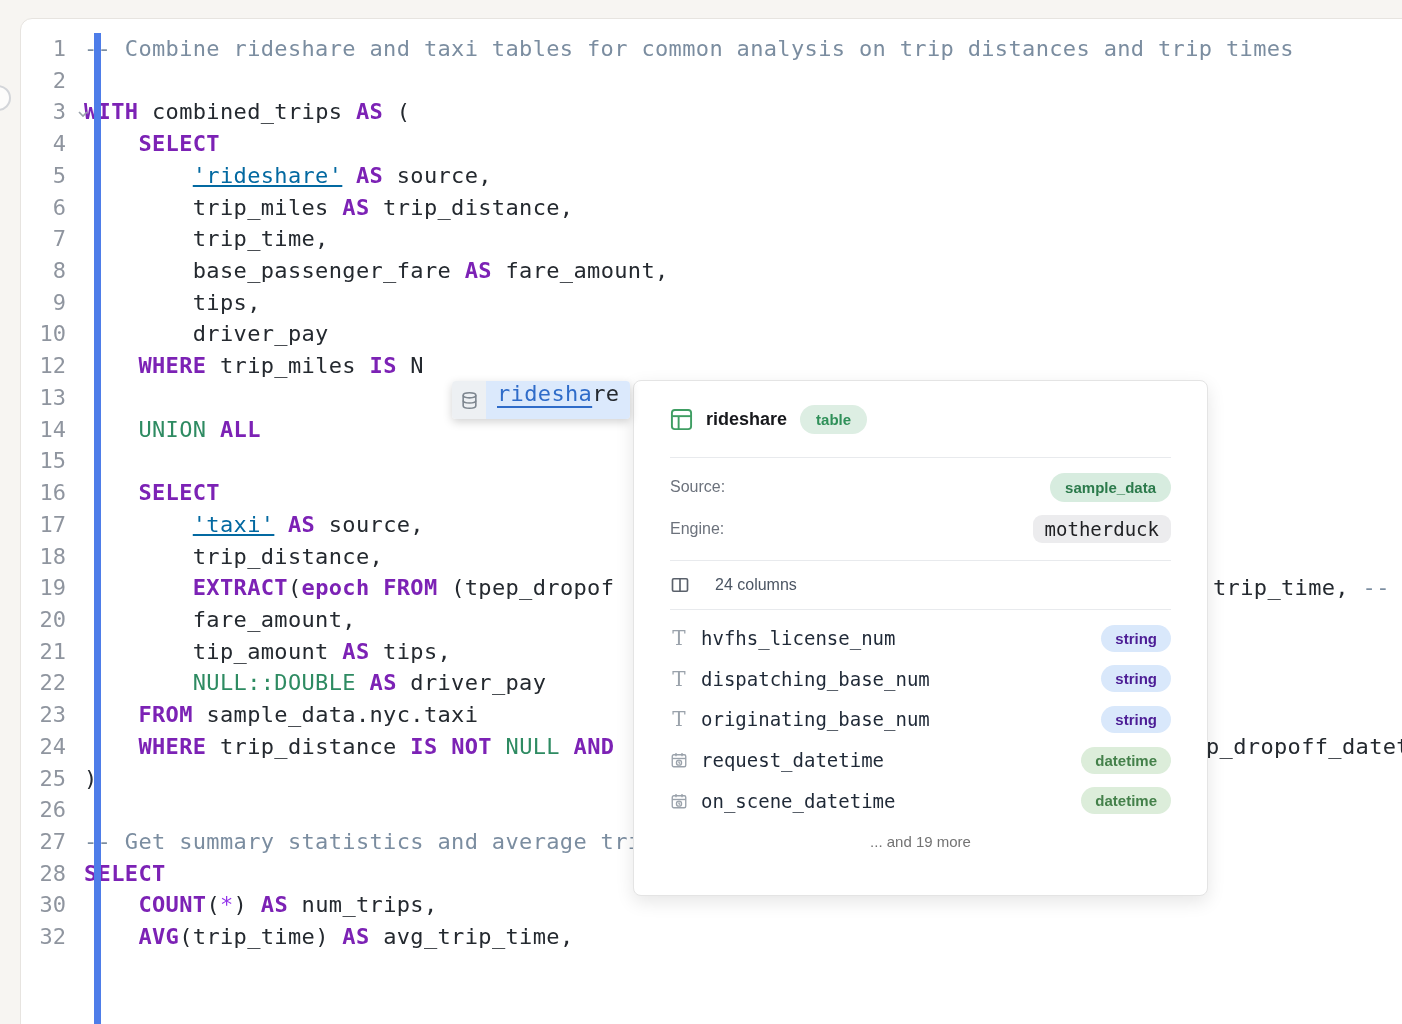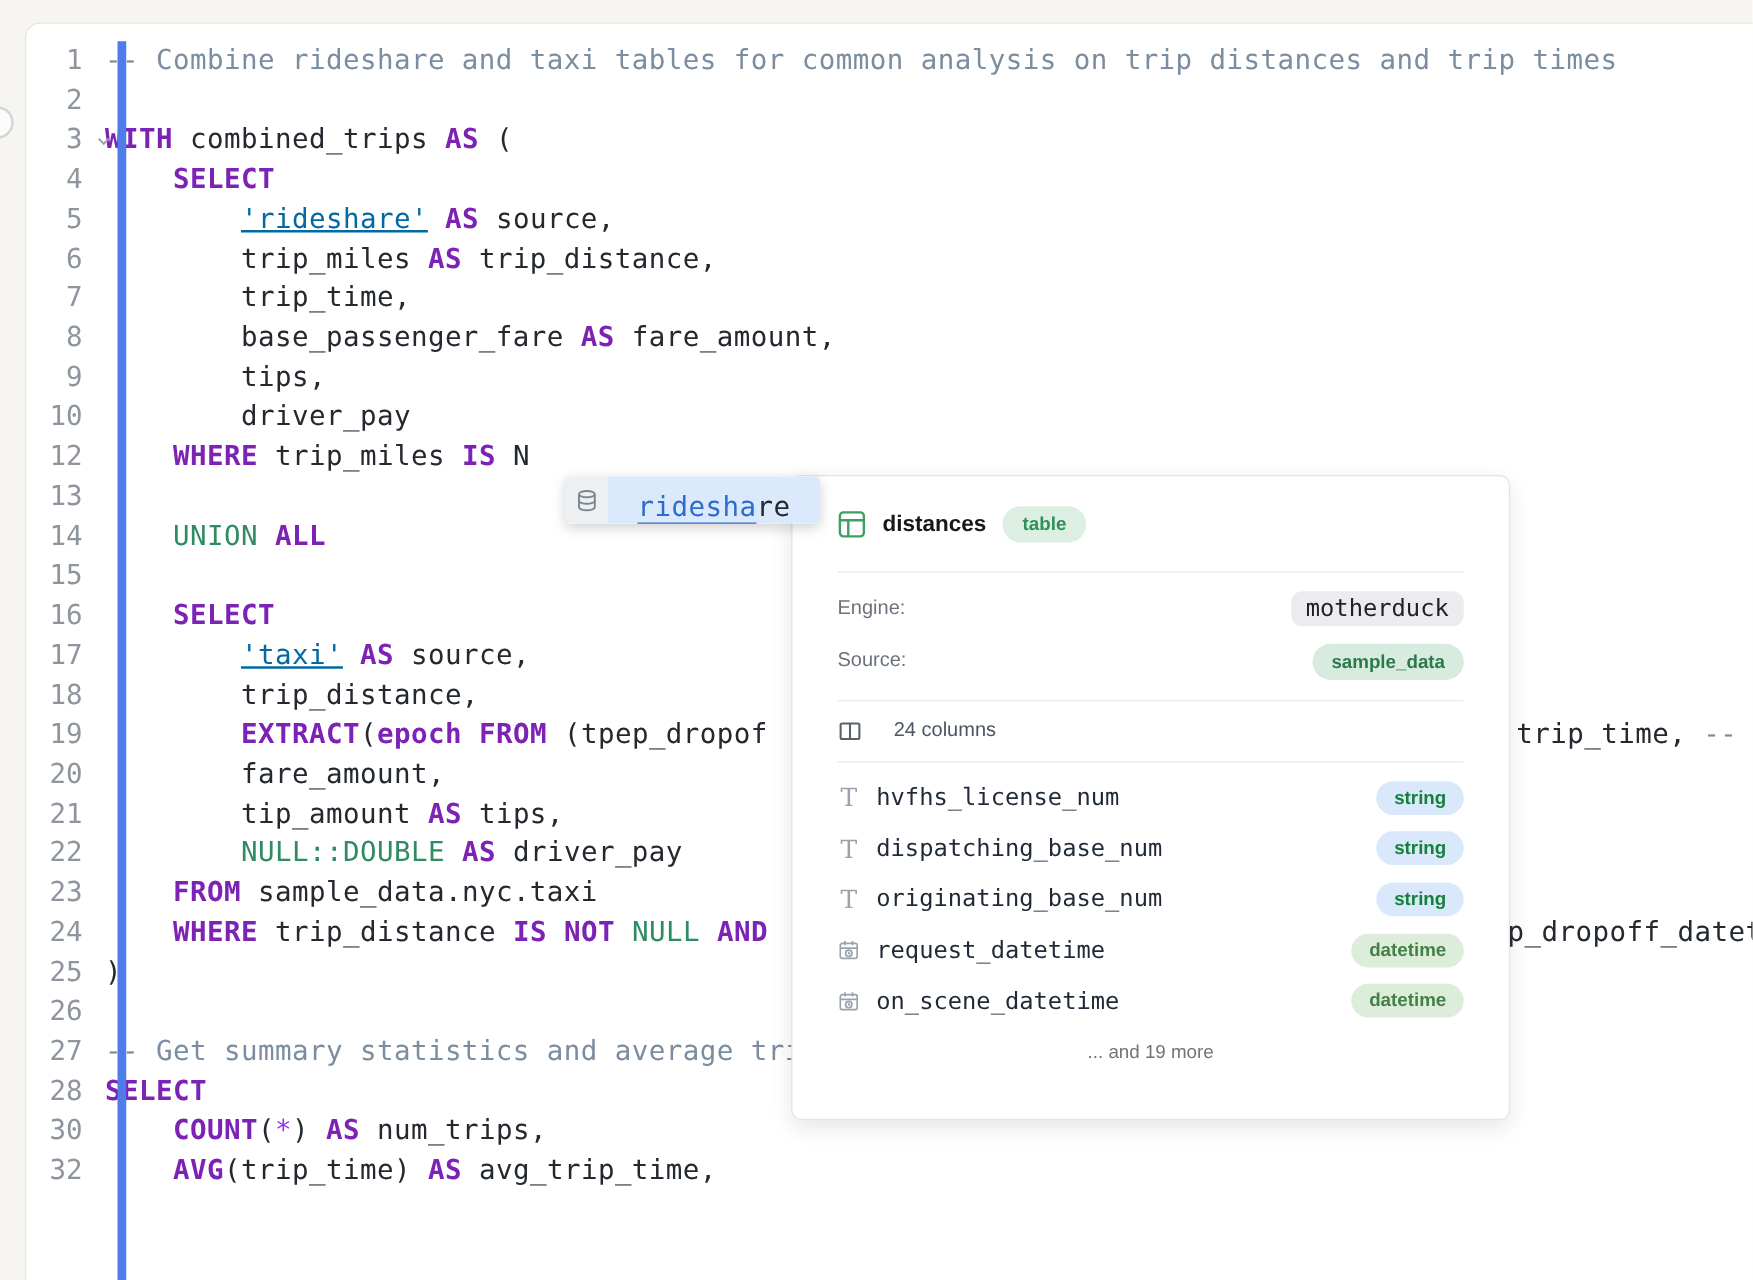--- a/index.html
+++ b/index.html
@@ -46,21 +46,21 @@
     display:inline-block;width:2px;height:26px;background:#111418;
     vertical-align:-5px;margin-left:1px;
   }
   
   .autocomplete{
     position:absolute;left:452px;top:381px;height:38px;display:flex;z-index:20;
     border-radius:4px;overflow:hidden;box-shadow:0 3px 10px rgba(0,0,0,0.18);
   }
   .ac-iconcell{width:34px;background:#edf0f3;display:flex;align-items:center;justify-content:center;}
   .ac-item{
-    background:#dbe9fc;display:flex;align-items:flex-end;padding:0 24px;
+    background:#dbe9fc;display:flex;align-items:flex-start;padding:0 11px;
     font-family:"DejaVu Sans Mono","Liberation Mono",monospace;font-size:22px;letter-spacing:0.35px;
   }
   .ac-match{color:#2f6cc9;text-decoration:underline;text-decoration-thickness:2px;text-underline-offset:5px;}
   .ac-rest{color:#24292f;}
   
   .info-card{
     position:absolute;left:633px;top:380px;width:575px;height:516px;z-index:15;
     background:#ffffff;border:1px solid #e4e4e4;border-radius:8px;box-sizing:border-box;
     box-shadow:0 6px 18px rgba(0,0,0,0.10);padding:0 36px;
   }
@@ -75,21 +75,21 @@
   .val-gray{
     background:#ececee;color:#202124;font-weight:normal;border-radius:9px;
     font-family:"DejaVu Sans Mono","Liberation Mono",monospace;font-size:19px;padding:3px 12px;
   }
   .ic-colsum{height:49px;display:flex;align-items:center;gap:25px;border-bottom:1px solid #e8eaed;box-sizing:border-box;
     font-size:16px;color:#4b5563;}
   .ic-collist{padding-top:8px;}
   .ic-colrow{height:40.6px;display:flex;align-items:center;justify-content:space-between;}
   .ic-colleft{display:flex;align-items:center;gap:13px;}
   .ic-colname{font-family:"DejaVu Sans Mono","Liberation Mono",monospace;font-size:19px;color:#1f2937;}
-  .type-blue{background:#d9e8fb;color:#15803d;font-size:15px;padding:5px 14px;border-radius:14px;}
+  .type-blue{background:#d9e8fb;color:#4c1d95;font-size:15px;padding:5px 14px;border-radius:14px;}
   .type-green{background:#dcedda;color:#44814a;font-size:15px;padding:5px 14px;border-radius:14px;}
   .t-icon{
     font-family:"DejaVu Serif","Liberation Serif",serif;font-size:20px;color:#9aa2ab;
     width:18px;text-align:center;line-height:1;
   }
   .ic-more{margin-top:12px;text-align:center;font-size:15px;color:#737373;}
   svg{display:block;}
 </style>
 </head>
 <body>
@@ -148,32 +148,32 @@
 
 <div class="info-card">
   <div class="ic-header">
     <span>
       <svg width="23" height="23" viewBox="0 0 24 24" fill="none" stroke="#3f9e63" stroke-width="2">
         <rect x="2" y="2" width="20" height="20" rx="3"></rect>
         <line x1="2" y1="8.5" x2="22" y2="8.5"></line>
         <line x1="9" y1="8.5" x2="9" y2="22"></line>
       </svg>
     </span>
-    <span class="ic-title">distances</span>
+    <span class="ic-title">rideshare</span>
     <span class="badge badge-table">table</span>
   </div>
 
   <div class="ic-info">
+      <div class="ic-info-row">
+        <span class="ic-label">Source:</span>
+        <span class="badge val-green">sample_data</span>
+      </div>
       <div class="ic-info-row">
         <span class="ic-label">Engine:</span>
         <span class="badge val-gray">motherduck</span>
-      </div>
-      <div class="ic-info-row">
-        <span class="ic-label">Source:</span>
-        <span class="badge val-green">sample_data</span>
       </div>
     </div>
 
   <div class="ic-colsum">
     <span>
       <svg width="20" height="20" viewBox="0 0 24 24" fill="none" stroke="#5a616b" stroke-width="2">
         <rect x="3" y="4.5" width="18" height="15" rx="1.5"></rect>
         <line x1="12" y1="4.5" x2="12" y2="19.5"></line>
       </svg>
     </span>

